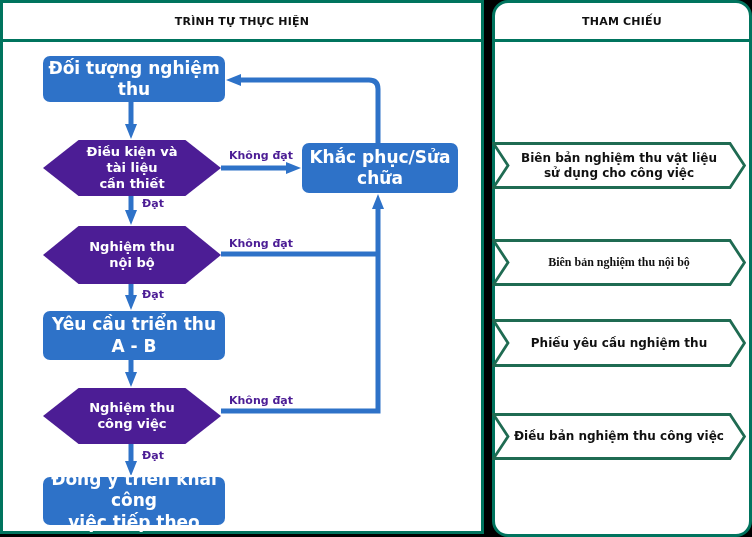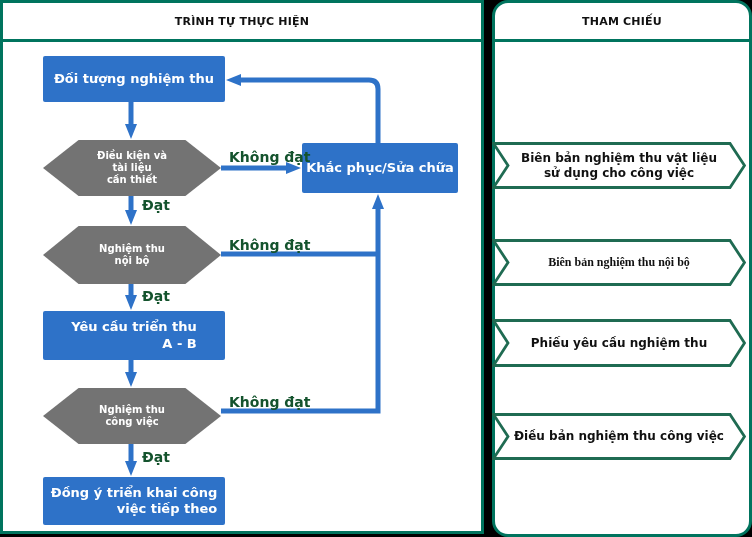--- a/index.html
+++ b/index.html
@@ -13,32 +13,32 @@
   .panel-right{left:492px;top:0;width:260px;height:537px;border-radius:16px;}
   .panel-header{
     height:36px;border-bottom:3px solid #00745E;display:flex;align-items:center;justify-content:center;
     font-size:11px;font-weight:bold;color:#111;letter-spacing:.2px;
   }
   
   .node{
     position:absolute;display:flex;align-items:center;justify-content:center;text-align:center;
     color:#fff;font-weight:bold;white-space:pre-line;box-sizing:border-box;
   }
-  .proc{background:#2E72C8;border-radius:2px;font-size:13px;line-height:1.25;text-align:right;}
-  .hex{background:#737373;font-size:10px;line-height:1.22;
+  .proc{background:#2E72C8;border-radius:7px;font-size:17px;line-height:1.25;}
+  .hex{background:#4c1d95;font-size:13px;line-height:1.22;
        clip-path:polygon(0% 50%,20% 0%,80% 0%,100% 50%,80% 100%,20% 100%);}
   .n-start{left:40px;top:53px;width:182px;height:46px;}
   .n-cond{left:40px;top:137px;width:178px;height:56px;}
   .n-fix{left:299px;top:140px;width:156px;height:50px;}
   .n-internal{left:40px;top:223px;width:178px;height:58px;}
   .n-request{left:40px;top:308px;width:182px;height:49px;}
   .n-work{left:40px;top:385px;width:178px;height:56px;}
   .n-approve{left:40px;top:474px;width:182px;height:48px;}
   
-  .flabel{position:absolute;font-size:14px;font-weight:bold;color:#14532d;white-space:nowrap;}
+  .flabel{position:absolute;font-size:11px;font-weight:bold;color:#4c1d95;white-space:nowrap;}
   .dat1{left:139px;top:194px;} .dat2{left:139px;top:285px;} .dat3{left:139px;top:446px;}
   .kd1{left:226px;top:146px;}  .kd2{left:226px;top:234px;}  .kd3{left:226px;top:391px;}
   .connectors{position:absolute;left:0;top:0;pointer-events:none;}
   
   .ref-item{position:absolute;left:-3px;width:254px;height:47px;}
   .ref-item svg{position:absolute;left:0;top:0;}
   .ref-text{
     position:absolute;inset:0;display:flex;align-items:center;justify-content:center;
     padding:0 20px;text-align:center;font-size:12px;font-weight:bold;color:#111;line-height:1.25;
   }

